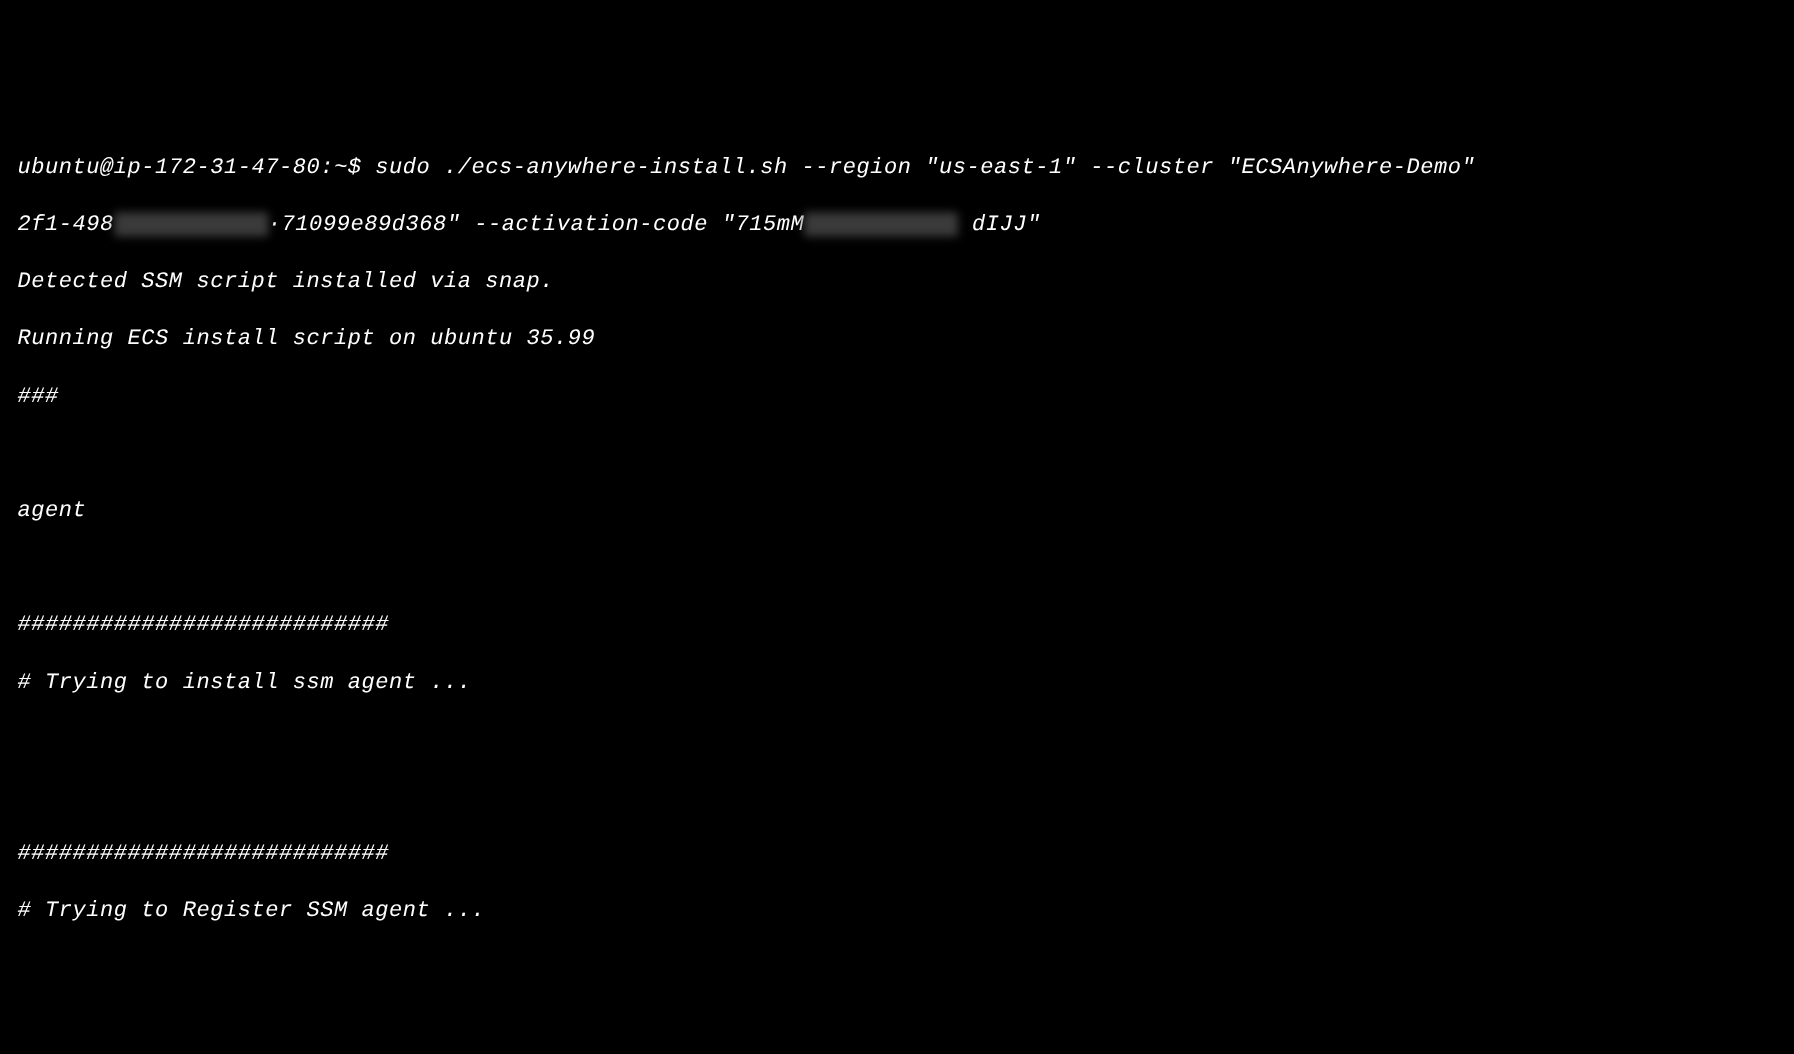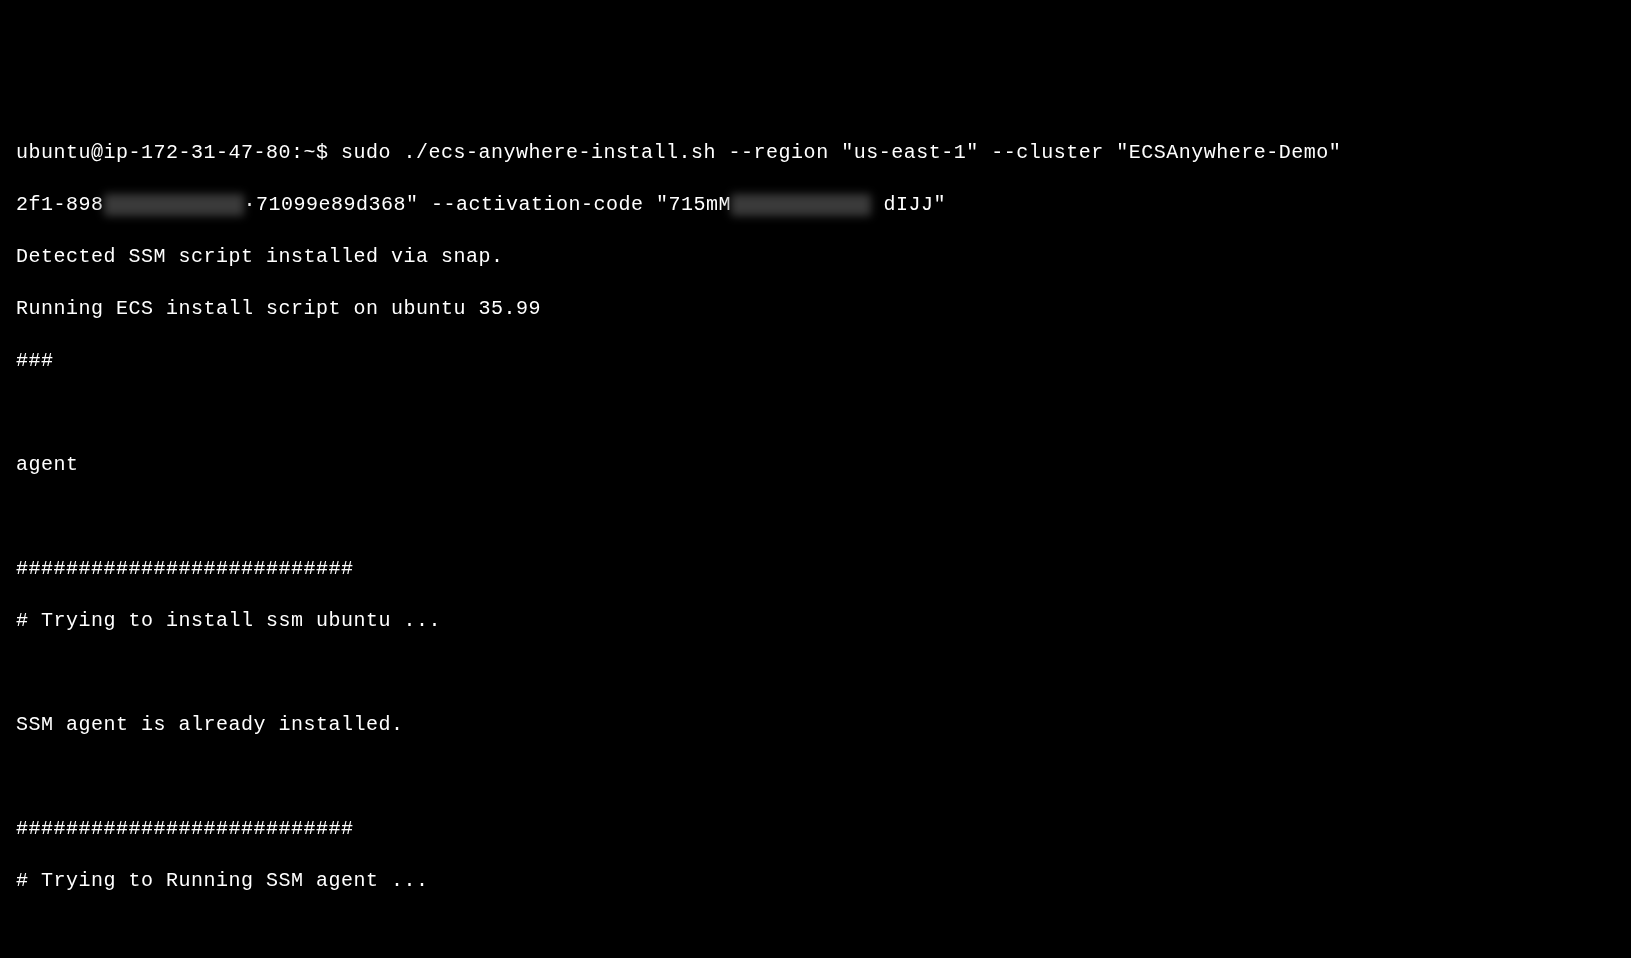--- a/index.html
+++ b/index.html
@@ -17,54 +17,54 @@
       white-space: pre;
       overflow-x: auto;
       letter-spacing: 0.5px;
     }
     .terminal {
       width: 100%;
     }
     .line {
       display: block;
       min-height: 1.3em;
+      font-style: italic;
     }
     .redacted {
       display: inline-block;
       background-color: #3a3a3a;
       filter: blur(4px);
       color: transparent;
       user-select: none;
       vertical-align: middle;
       border-radius: 2px;
     }
     .r1 { width: 140px; height: 22px; }
     .r2 { width: 140px; height: 22px; }
   </style>
 </head>
 <body>
 
 
 
 <div class="terminal">
 <span class="line">ubuntu@ip-172-31-47-80:~$ sudo ./ecs-anywhere-install.sh --region "us-east-1" --cluster "ECSAnywhere-Demo"</span>
-<span class="line"><span>2f1-898</span><span class="redacted r1">XXXXXXXXXXX</span><span>·71099e89d368" --activation-code "715mM</span><span class="redacted r2">XXXXXXXXXXX</span><span> dIJJ"</span></span>
+<span class="line"><span>2f1-498</span><span class="redacted r1">XXXXXXXXXXX</span><span>·71099e89d368" --activation-code "715mM</span><span class="redacted r2">XXXXXXXXXXX</span><span> dIJJ"</span></span>
 <span class="line">Detected SSM script installed via snap.</span>
 <span class="line">Running ECS install script on ubuntu 35.99</span>
 <span class="line">###</span>
 <span class="line"> </span>
 <span class="line">agent</span>
 <span class="line"> </span>
 <span class="line">###########################</span>
-<span class="line"># Trying to install ssm ubuntu ...</span>
+<span class="line"># Trying to install ssm agent ...</span>
 <span class="line"> </span>
-<span class="line">SSM agent is already installed.</span>
 <span class="line"> </span>
 <span class="line">###########################</span>
-<span class="line"># Trying to Running SSM agent ...</span>
+<span class="line"># Trying to Register SSM agent ...</span>
 <span class="line"> </span>
 
 
 
 
 
 
 
 
 

